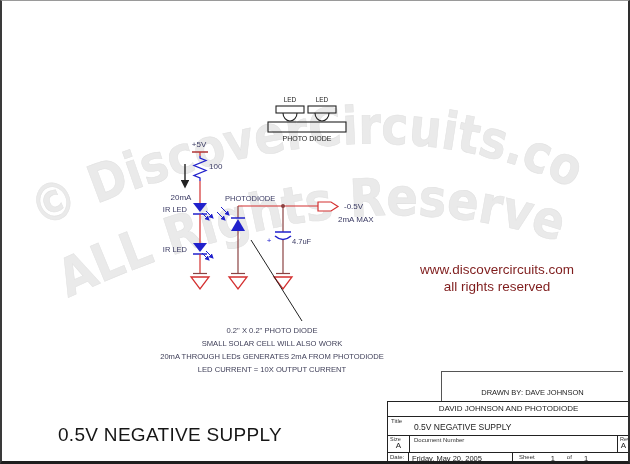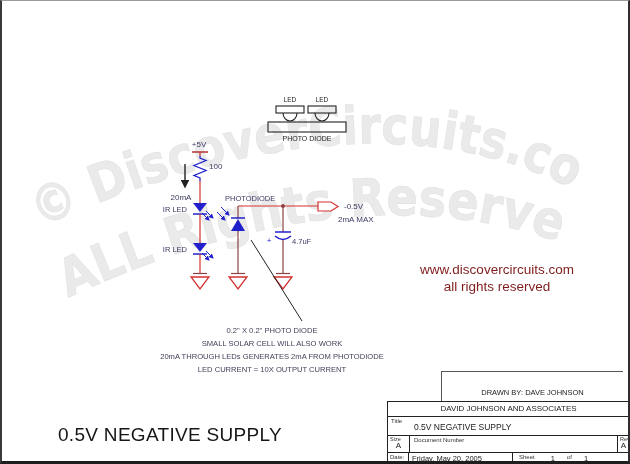--- a/index.html
+++ b/index.html
@@ -169,21 +169,21 @@
     <div>all rights reserved</div>
   </div>
 
   <div class="overlay big-title">0.5V NEGATIVE SUPPLY</div>
 
   <div class="overlay drawnby-box">
     <span>DRAWN BY: DAVE JOHNSON</span>
   </div>
 
   <div class="overlay title-block">
-    <div class="tb-row1">DAVID JOHNSON AND ASSOCIATES</div>
+    <div class="tb-row1">DAVID JOHNSON AND PHOTODIODE</div>
     <div class="tb-row2">
       <span class="tb-label">Title</span>
       <span class="tb-title-value">0.5V NEGATIVE SUPPLY</span>
     </div>
     <div class="tb-row3">
       <div class="tb-size">
         <span class="tb-label">Size</span>
         <span class="tb-val">A</span>
       </div>
       <div class="tb-doc">

